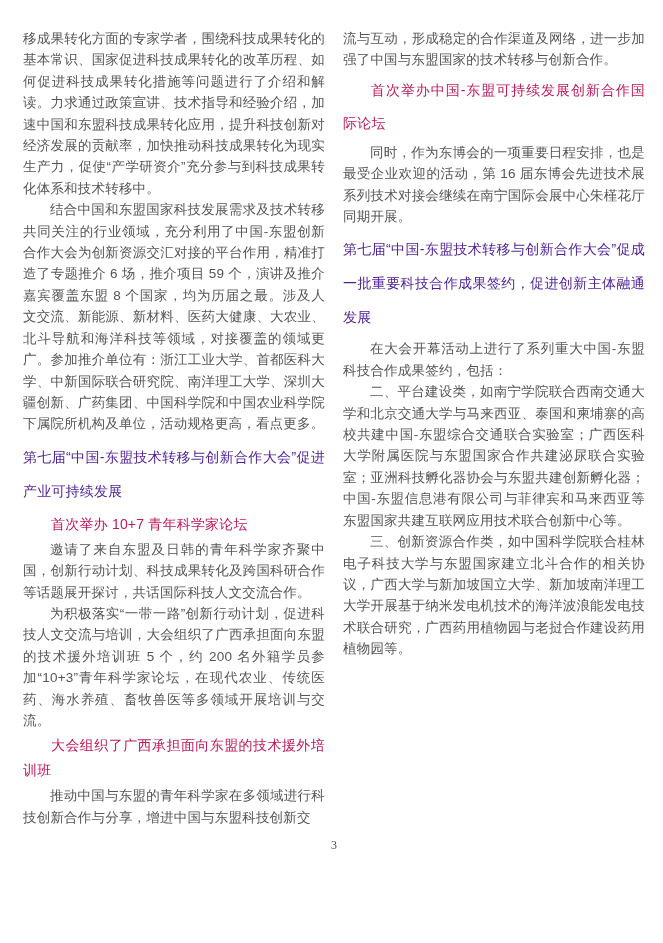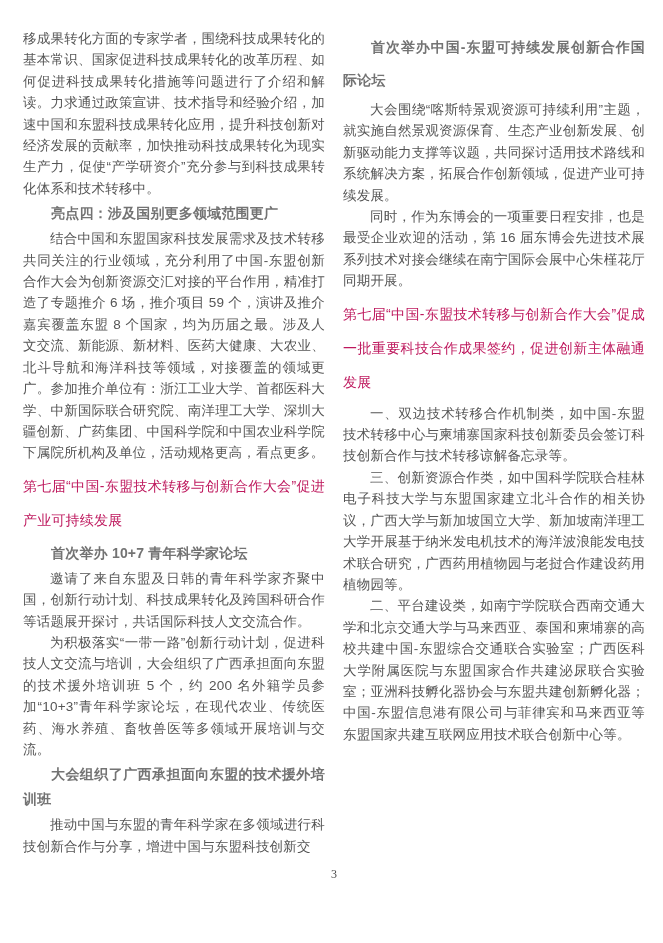--- a/index.html
+++ b/index.html
@@ -35,37 +35,37 @@
     text-indent: 2em;
     letter-spacing: 0.2px;
   }
   p.body.noindent {
     text-indent: 0;
   }
   
   p.sec-heading {
     margin: 2px 0 2px 0;
     font-size: 14px;
-    font-weight: bold;
-    color: #737373;
+    font-weight: normal;
+    color: #be185d;
     line-height: 25px;
     text-align: justify;
     text-indent: 2em;
     letter-spacing: 0.2px;
   }
   p.sec-heading.wide {
     line-height: 33px;
     margin: 3px 0 2px 0;
   }
   
   p.red-heading {
     margin: 5px 0 4px 0;
     font-size: 14px;
     font-weight: normal;
-    color: #be185d;
+    color: #4c1d95;
     line-height: 34px;
     text-align: justify;
     text-indent: 0;
     letter-spacing: 0.2px;
   }
   .page-number {
     margin-top: 10px;
     text-align: center;
     font-size: 12px;
     color: #4a4a4a;
@@ -73,36 +73,35 @@
   }
 </style>
 </head>
 <body>
 
 <div class="page">
   <div class="cols">
 
     <div class="col">
       <p class="body noindent">移成果转化方面的专家学者，围绕科技成果转化的基本常识、国家促进科技成果转化的改革历程、如何促进科技成果转化措施等问题进行了介绍和解读。力求通过政策宣讲、技术指导和经验介绍，加速中国和东盟科技成果转化应用，提升科技创新对经济发展的贡献率，加快推动科技成果转化为现实生产力，促使“产学研资介”充分参与到科技成果转化体系和技术转移中。</p>
-      <p class="sec-heading">亮点四：涉及国别更多领域范围更广</p>
       <p class="body">结合中国和东盟国家科技发展需求及技术转移共同关注的行业领域，充分利用了中国-东盟创新合作大会为创新资源交汇对接的平台作用，精准打造了专题推介 6 场，推介项目 59 个，演讲及推介嘉宾覆盖东盟 8 个国家，均为历届之最。涉及人文交流、新能源、新材料、医药大健康、大农业、北斗导航和海洋科技等领域，对接覆盖的领域更广。参加推介单位有：浙江工业大学、首都医科大学、中新国际联合研究院、南洋理工大学、深圳大疆创新、广药集团、中国科学院和中国农业科学院下属院所机构及单位，活动规格更高，看点更多。</p>
       <p class="red-heading">第七届“中国-东盟技术转移与创新合作大会”促进产业可持续发展</p>
       <p class="sec-heading">首次举办 10+7 青年科学家论坛</p>
       <p class="body">邀请了来自东盟及日韩的青年科学家齐聚中国，创新行动计划、科技成果转化及跨国科研合作等话题展开探讨，共话国际科技人文交流合作。</p>
       <p class="body">为积极落实“一带一路”创新行动计划，促进科技人文交流与培训，大会组织了广西承担面向东盟的技术援外培训班 5 个，约 200 名外籍学员参加“10+3”青年科学家论坛，在现代农业、传统医药、海水养殖、畜牧兽医等多领域开展培训与交流。</p>
       <p class="sec-heading">大会组织了广西承担面向东盟的技术援外培训班</p>
       <p class="body">推动中国与东盟的青年科学家在多领域进行科技创新合作与分享，增进中国与东盟科技创新交</p>
     </div>
 
     <div class="col">
+      <p class="body noindent">流与互动，形成稳定的合作渠道及网络，进一步加强了中国与东盟国家的技术转移与创新合作。</p>
       <p class="sec-heading wide">首次举办中国-东盟可持续发展创新合作国际论坛</p>
-      <p class="body">大会围绕“喀斯特景观资源可持续利用”主题，就实施自然景观资源保育、生态产业创新发展、创新驱动能力支撑等议题，共同探讨适用技术路线和系统解决方案，拓展合作创新领域，促进产业可持续发展。</p>
       <p class="body">同时，作为东博会的一项重要日程安排，也是最受企业欢迎的活动，第 16 届东博会先进技术展系列技术对接会继续在南宁国际会展中心朱槿花厅同期开展。</p>
       <p class="red-heading">第七届“中国-东盟技术转移与创新合作大会”促成一批重要科技合作成果签约，促进创新主体融通发展</p>
-      <p class="body">一、双边技术转移合作机制类，如中国-东盟技术转移中心与柬埔寨国家科技创新委员会签订科技创新合作与技术转移谅解备忘录等。</p>
+      <p class="body">在大会开幕活动上进行了系列重大中国-东盟科技合作成果签约，包括：</p>
+      <p class="body">二、平台建设类，如南宁学院联合西南交通大学和北京交通大学与马来西亚、泰国和柬埔寨的高校共建中国-东盟综合交通联合实验室；广西医科大学附属医院与东盟国家合作共建泌尿联合实验室；亚洲科技孵化器协会与东盟共建创新孵化器；中国-东盟信息港有限公司与菲律宾和马来西亚等东盟国家共建互联网应用技术联合创新中心等。</p>
       <p class="body">三、创新资源合作类，如中国科学院联合桂林电子科技大学与东盟国家建立北斗合作的相关协议，广西大学与新加坡国立大学、新加坡南洋理工大学开展基于纳米发电机技术的海洋波浪能发电技术联合研究，广西药用植物园与老挝合作建设药用植物园等。</p>
-      <p class="body">二、平台建设类，如南宁学院联合西南交通大学和北京交通大学与马来西亚、泰国和柬埔寨的高校共建中国-东盟综合交通联合实验室；广西医科大学附属医院与东盟国家合作共建泌尿联合实验室；亚洲科技孵化器协会与东盟共建创新孵化器；中国-东盟信息港有限公司与菲律宾和马来西亚等东盟国家共建互联网应用技术联合创新中心等。</p>
     </div>
 
   </div>
 
   <div class="page-number">3</div>
 </div>
 
 </body></html>

